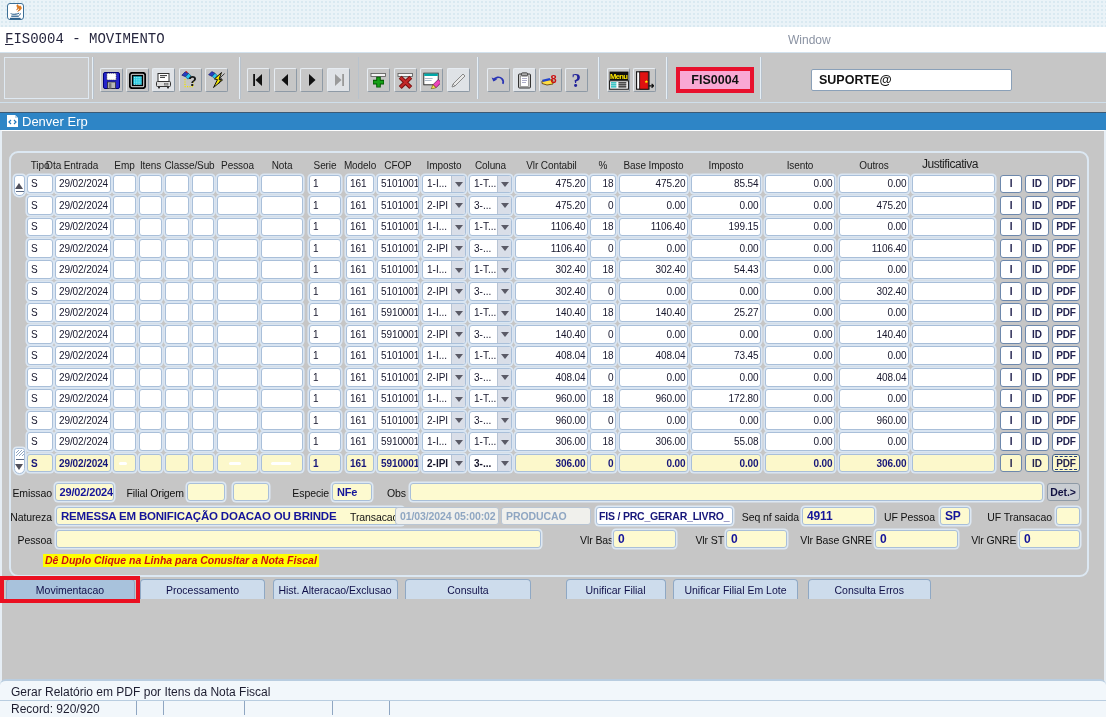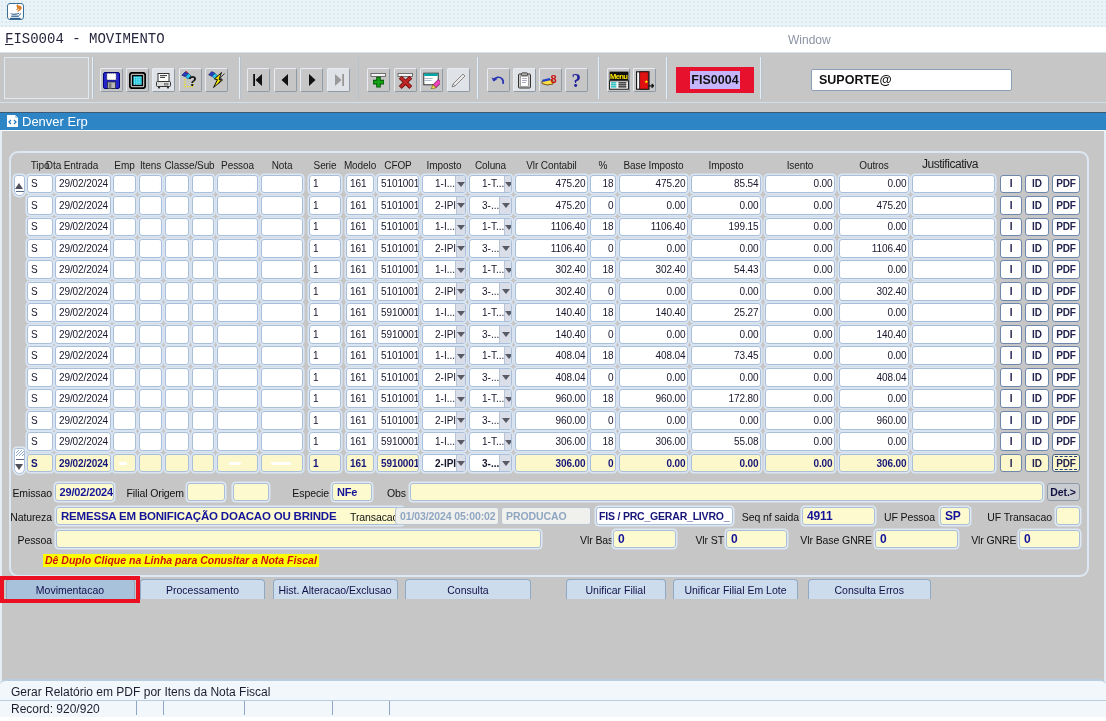--- a/index.html
+++ b/index.html
@@ -7,21 +7,21 @@
 .ab{position:absolute}
 .cell{position:absolute;background:#fff;border:1px solid #a9bfd9;border-radius:3px;
  box-shadow:0 0 0 1.6px #d9e5f2;font-size:10px;letter-spacing:-0.1px;color:#16162c;
  display:flex;align-items:center;overflow:hidden;white-space:nowrap}
 .num{justify-content:flex-end;padding-right:1.5px}
 .txt{justify-content:flex-start;padding-left:3px}
 .sel{background:#fcf8cb;color:#16167a;font-weight:bold}
 .dd{position:absolute;background:#fff;border:1px solid #a9bfd9;border-radius:3px;
  box-shadow:0 0 0 1.6px #d9e5f2;font-size:10px;color:#16162c;
  display:flex;align-items:center;overflow:hidden;white-space:nowrap}
-.dd .t{flex:1;padding-left:12px}
+.dd .t{flex:1;padding-left:4px}
 .dd .b{width:14px;height:100%;background:#d9dee8;border-left:1px solid #b8c4d4;
  display:flex;align-items:center;justify-content:center}
 .dd .b:after{content:"";border:4px solid transparent;border-top:5px solid #5a5a66;margin-top:5px}
 .rbtn{position:absolute;background:#fff;border:1px solid #6d88ac;border-radius:3px;
  font-size:10px;font-weight:bold;letter-spacing:-0.1px;color:#232350;display:flex;align-items:center;justify-content:center}
 .hl{position:absolute;font-size:10px;letter-spacing:-0.1px;color:#1d1d1d;text-align:center}
 .lbl{position:absolute;font-size:10.5px;letter-spacing:-0.1px;color:#111;white-space:nowrap}
 .yf{position:absolute;background:#fdfad0;border:1px solid #a9bfd9;border-radius:3px;
  box-shadow:0 0 0 1.5px #dde8f3;font-size:11px;letter-spacing:-0.15px;font-weight:bold;color:#15159a;
  display:flex;align-items:center;padding-left:4px;white-space:nowrap;overflow:hidden}
@@ -195,21 +195,21 @@
   </div>
 <div class="tbtn" style="left:633px">
     <svg width="19" height="19" viewBox="0 0 19 19">
       <rect x="1.6" y="0.8" width="12.4" height="17.4" fill="#ffffff" stroke="#101010" stroke-width="1.1"></rect>
       <path d="M4.6 0.8 L13.4 0.8 L13.4 18.2 L4.6 18.2 Z" fill="#e01111" stroke="#101010" stroke-width="0.8"></path>
       <path d="M11.4 9 l0.5 1.1 1.2 0.1 -0.9 0.8 0.3 1.2 -1.1 -0.6 -1.1 0.6 0.3 -1.2 -0.9 -0.8 1.2 -0.1 Z" fill="#ffe800"></path>
       <path d="M13.8 14.8 L18.4 14.8 M16.6 12.9 L18.6 14.8 L16.6 16.7" stroke="#101010" stroke-width="1.2" fill="none"></path>
     </svg>
   </div>
 <div class="ab" style="left:676px;top:67px;width:78px;height:26px;background:#e8112d;display:flex;align-items:center;justify-content:center">
-    <div style="width:50px;height:18px;background:#c4b5fd;display:flex;align-items:center;justify-content:center;font-size:12.5px;font-weight:bold;color:#111">FIS0004</div>
+    <div style="width:70px;height:18px;background:#f9a8d4;display:flex;align-items:center;justify-content:center;font-size:12.5px;font-weight:bold;color:#111">FIS0004</div>
   </div>
 <div class="ab" style="left:811px;top:69px;width:201px;height:22px;background:#fff;border:1px solid #8aa0b8;border-radius:2px;display:flex;align-items:center;padding-left:7px;font-size:12.5px;font-weight:bold;color:#111">SUPORTE@</div>
 <div class="ab" style="left:0;top:103px;width:1106px;height:9px;background:#c6c6c6"></div>
 <div class="ab" style="left:0;top:112px;width:1106px;height:18px;background:#2e85c6;border-top:1.5px solid #3d5a74"></div>
 <div class="ab" style="left:6px;top:114px"><svg width="13" height="14" viewBox="0 0 13 14">
       <path d="M1 1 L9 1 L12 4 L12 13 L1 13 Z" fill="#ffffff"></path>
       <path d="M9 1 L9 4 L12 4 Z" fill="#bcd6ea"></path>
       <path d="M5 6 L3 8 L5 10" fill="none" stroke="#2277bb" stroke-width="1.2"></path>
       <path d="M8 6 L10 8 L8 10" fill="none" stroke="#2277bb" stroke-width="1.2"></path>
     </svg></div>

